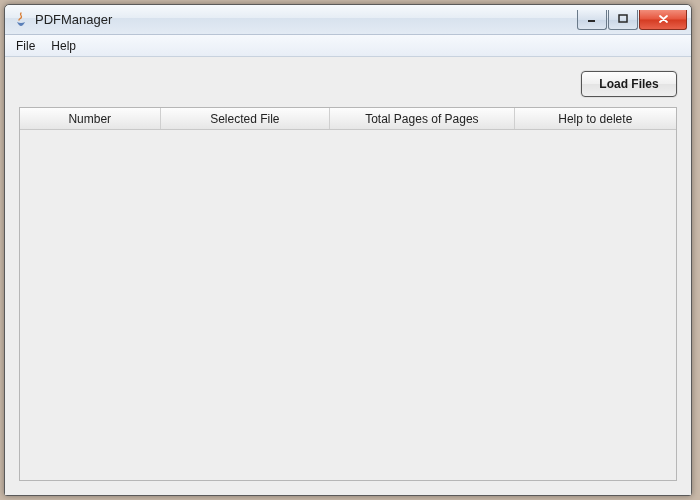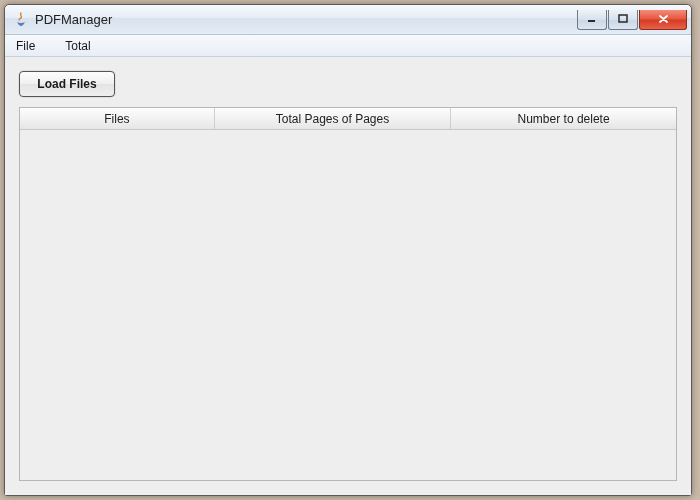--- a/index.html
+++ b/index.html
@@ -72,38 +72,38 @@
     border-color: #8a2e1e;
   }
   .win-btn svg { display: block; }
   .menubar {
     height: 22px;
     background: linear-gradient(to bottom, #f6f9fd 0%, #e8eef6 100%);
     border-bottom: 1px solid #c8d2de;
     display: flex;
     align-items: center;
     padding: 0 4px;
-    gap: 16px;
+    gap: 2px;
   }
   .menu-item {
     padding: 2px 7px;
     color: #1a1a1a;
     font-size: 12px;
     cursor: default;
   }
   .content {
     flex: 1;
     background: #eeeeee;
     padding: 10px 14px 14px 14px;
     display: flex;
     flex-direction: column;
   }
   .toolbar {
     display: flex;
-    justify-content: flex-start;
+    justify-content: flex-end;
     gap: 8px;
     padding: 4px 0 10px 0;
   }
   .btn {
     min-width: 96px;
     height: 26px;
     padding: 0 14px;
     border: 1px solid #8e8e8e;
     border-radius: 4px;
     background: linear-gradient(to bottom, #fdfdfd 0%, #f0f0f0 48%, #e4e4e4 52%, #efefef 100%);
@@ -180,32 +180,33 @@
       <div class="win-btn close">
         <svg width="11" height="10" viewBox="0 0 11 10">
             <path d="M2 2 L9 8 M9 2 L2 8" stroke="#fff" stroke-width="1.8" stroke-linecap="round"></path>
           </svg>
       </div>
     </div>
   </div>
 
   <div class="menubar">
     <div class="menu-item">File</div>
-    <div class="menu-item">Total</div>
+    <div class="menu-item">Help</div>
   </div>
 
   <div class="content">
 
     <div class="toolbar">
       <div class="btn primary">Load Files</div>
     </div>
 
     <div class="table-wrap">
       <div class="thead">
-        <div class="th">Files</div>
+        <div class="th">Number</div>
+        <div class="th">Selected File</div>
         <div class="th">Total Pages of Pages</div>
-        <div class="th">Number to delete</div>
+        <div class="th">Help to delete</div>
       </div>
       <div class="tbody"></div>
     </div>
 
   </div>
 </div>
 
 </body></html>

